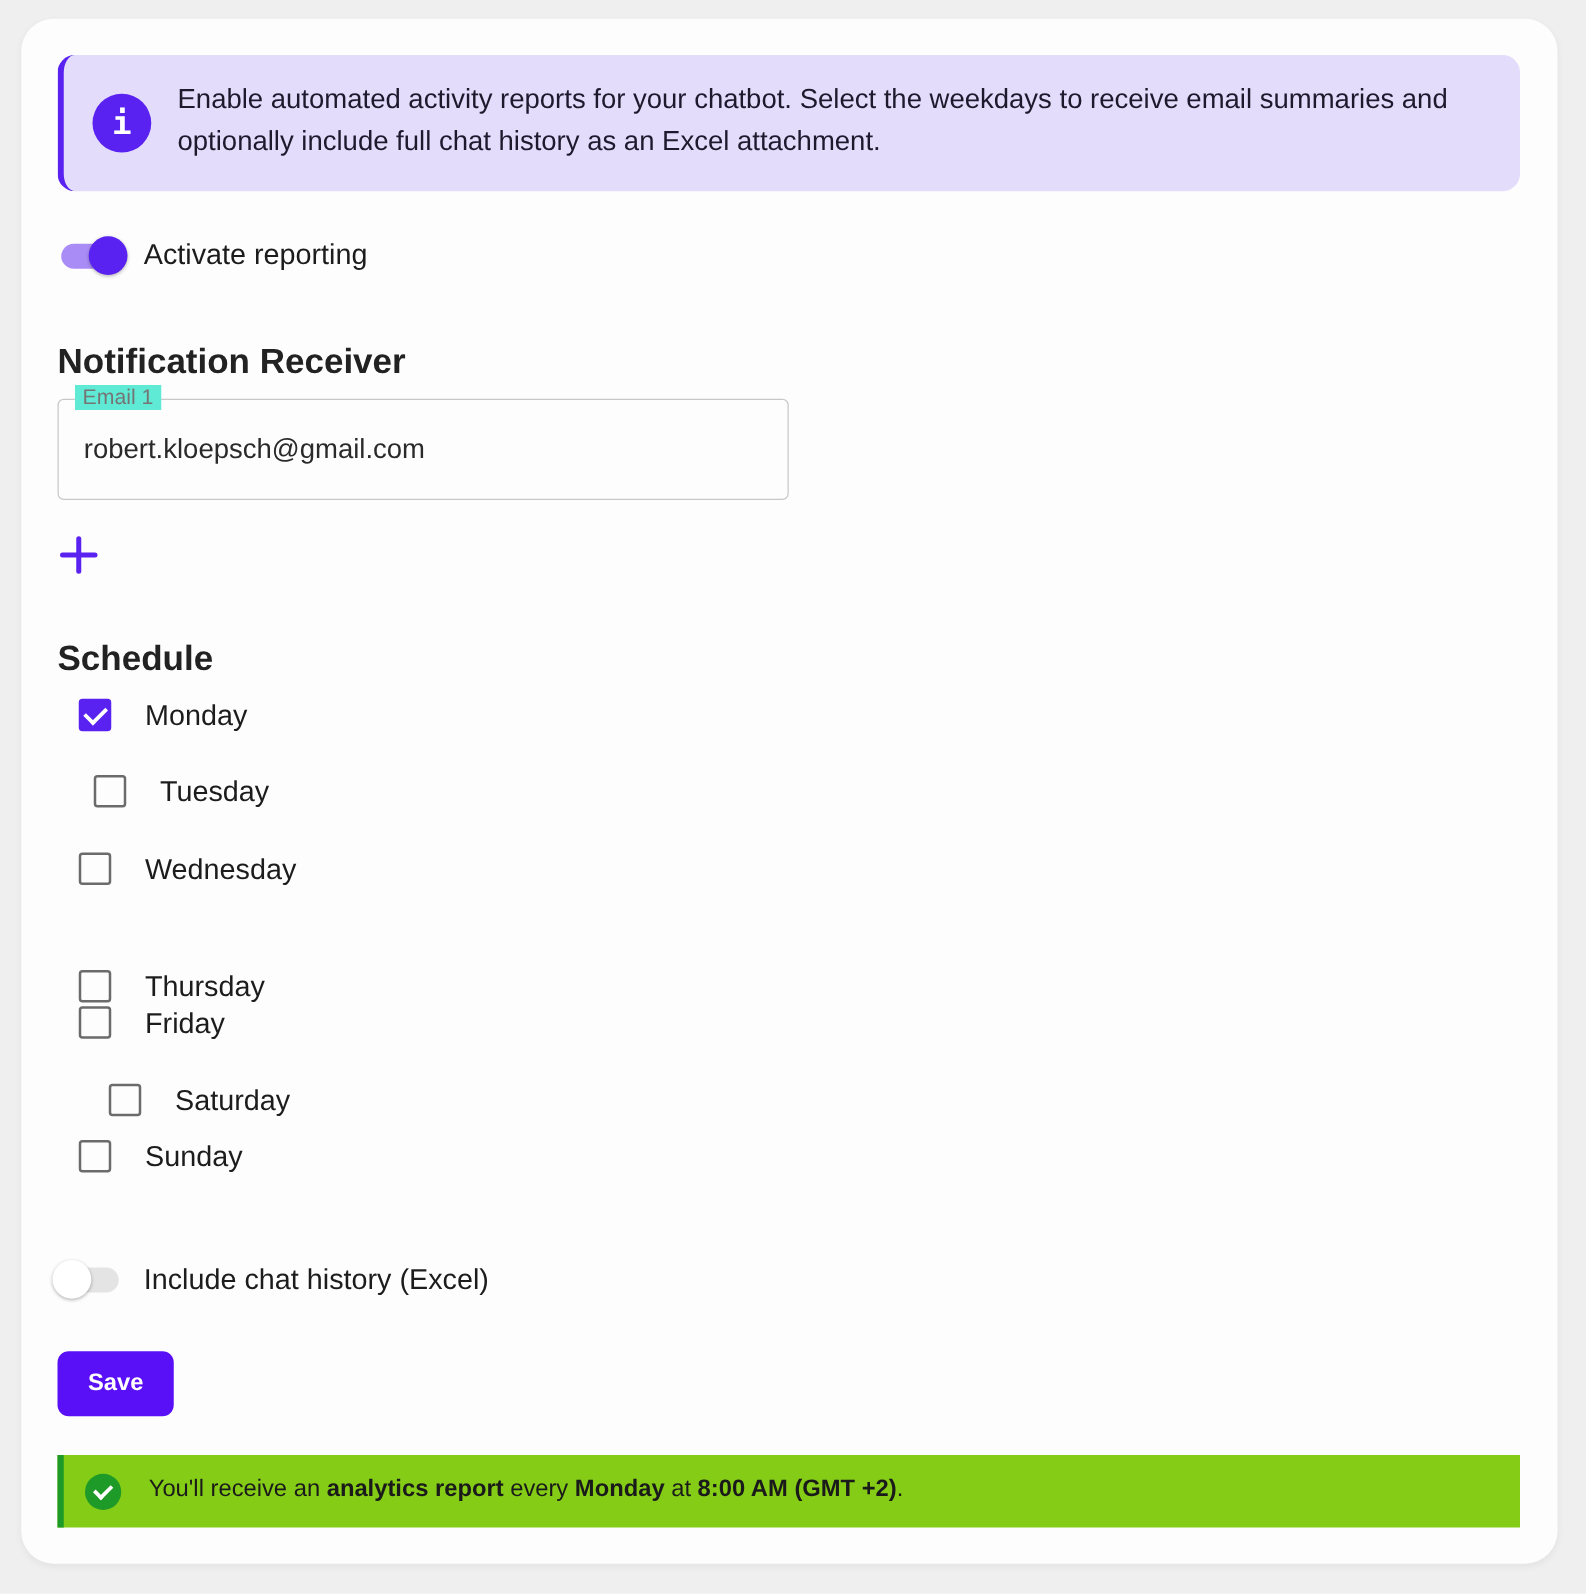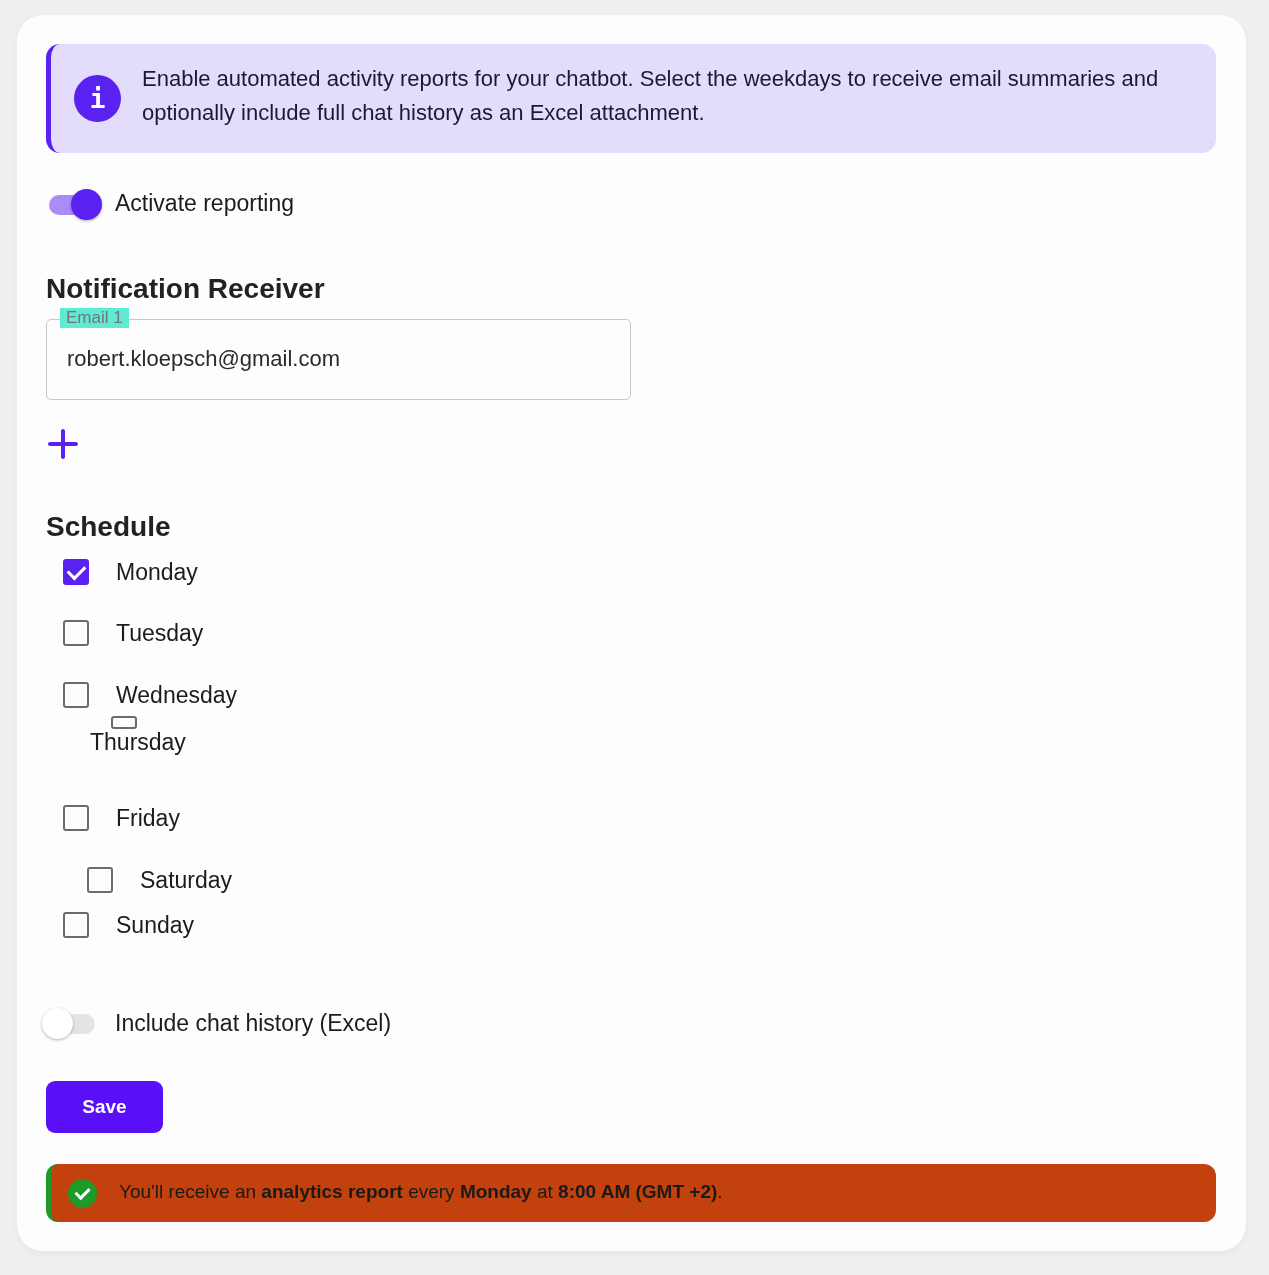--- a/index.html
+++ b/index.html
@@ -146,35 +146,35 @@
     transform: rotate(45deg);
   }
   .day-label {
     margin-left: 27px;
     font-size: 23px;
     color: #1c1c1c;
   }
   .save-button {
     position: absolute;
     left: 29px; top: 1066px;
-    width: 117px; height: 52px;
+    width: 93px; height: 52px;
     background: #5a10f7;
     border: none; border-radius: 9px;
     color: #fff;
     font-family: "Liberation Sans", sans-serif;
     font-weight: bold;
     font-size: 19px;
     cursor: pointer;
   }
   .success-banner {
     position: absolute;
     left: 29px; top: 1149px;
     width: 1170px; height: 58px;
-    background: #c2410c;
-    border-radius: 12px;
+    background: #84cc16;
+    border-radius: 0;
     border-left: 5px solid #1e9a28;
   }
   .success-icon {
     position: absolute;
     left: 17px; top: 15px;
     width: 29px; height: 29px;
     border-radius: 50%;
     background: #1e9a28;
   }
   .success-icon::after {
@@ -219,29 +219,29 @@
   </div>
 
   <div class="add-button"></div>
 
   <div class="section-title" style="left:29px; top:478px;">Schedule</div>
 
   <div class="day-row" style="top:537px;">
     <div class="checkbox checked"></div>
     <span class="day-label">Monday</span>
   </div>
-  <div class="day-row" style="top:598px;">
+  <div class="day-row" style="top:598px;margin-left:12px;">
     <div class="checkbox"></div>
     <span class="day-label">Tuesday</span>
   </div>
   <div class="day-row" style="top:660px;">
     <div class="checkbox"></div>
     <span class="day-label">Wednesday</span>
   </div>
-  <div class="day-row" style="top:701px;flex-direction:column;">
+  <div class="day-row" style="top:754px;">
     <div class="checkbox"></div>
     <span class="day-label">Thursday</span>
   </div>
   <div class="day-row" style="top:783px;">
     <div class="checkbox"></div>
     <span class="day-label">Friday</span>
   </div>
   <div class="day-row" style="top:845px;margin-left:24px;">
     <div class="checkbox"></div>
     <span class="day-label">Saturday</span>

